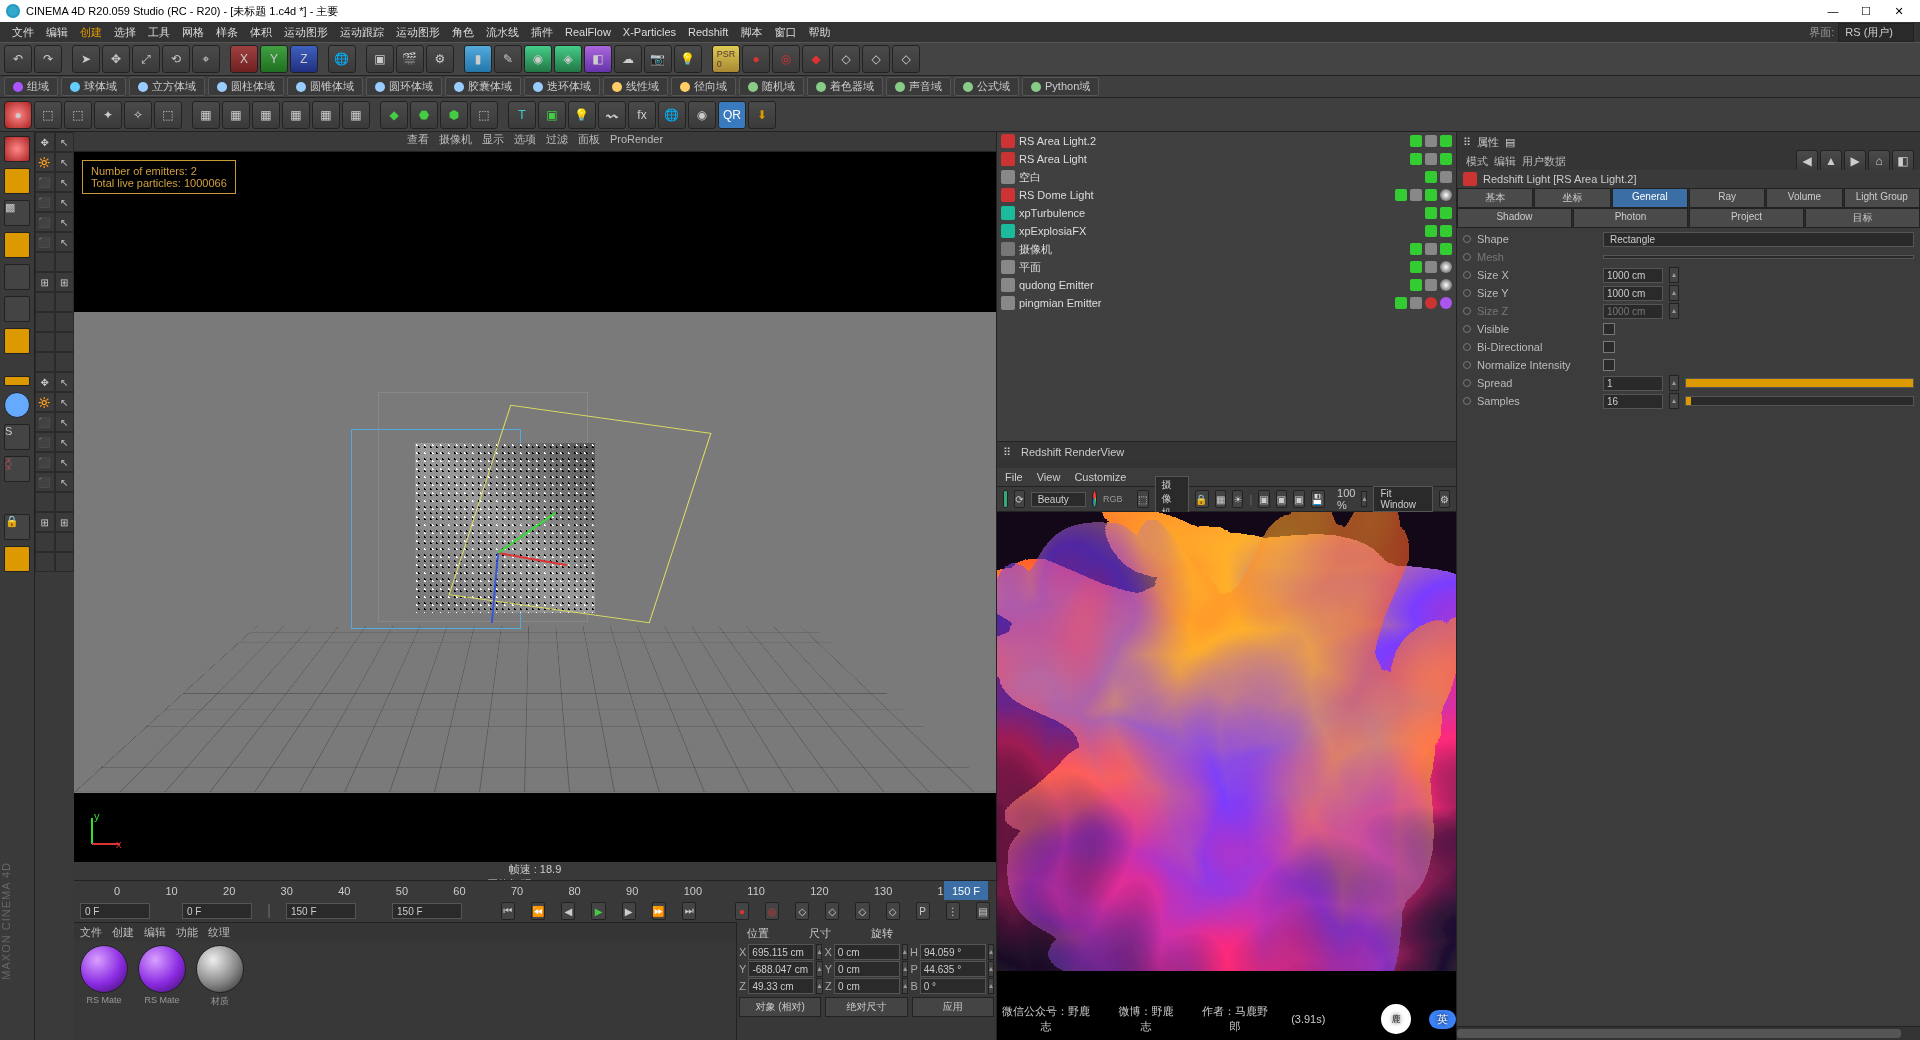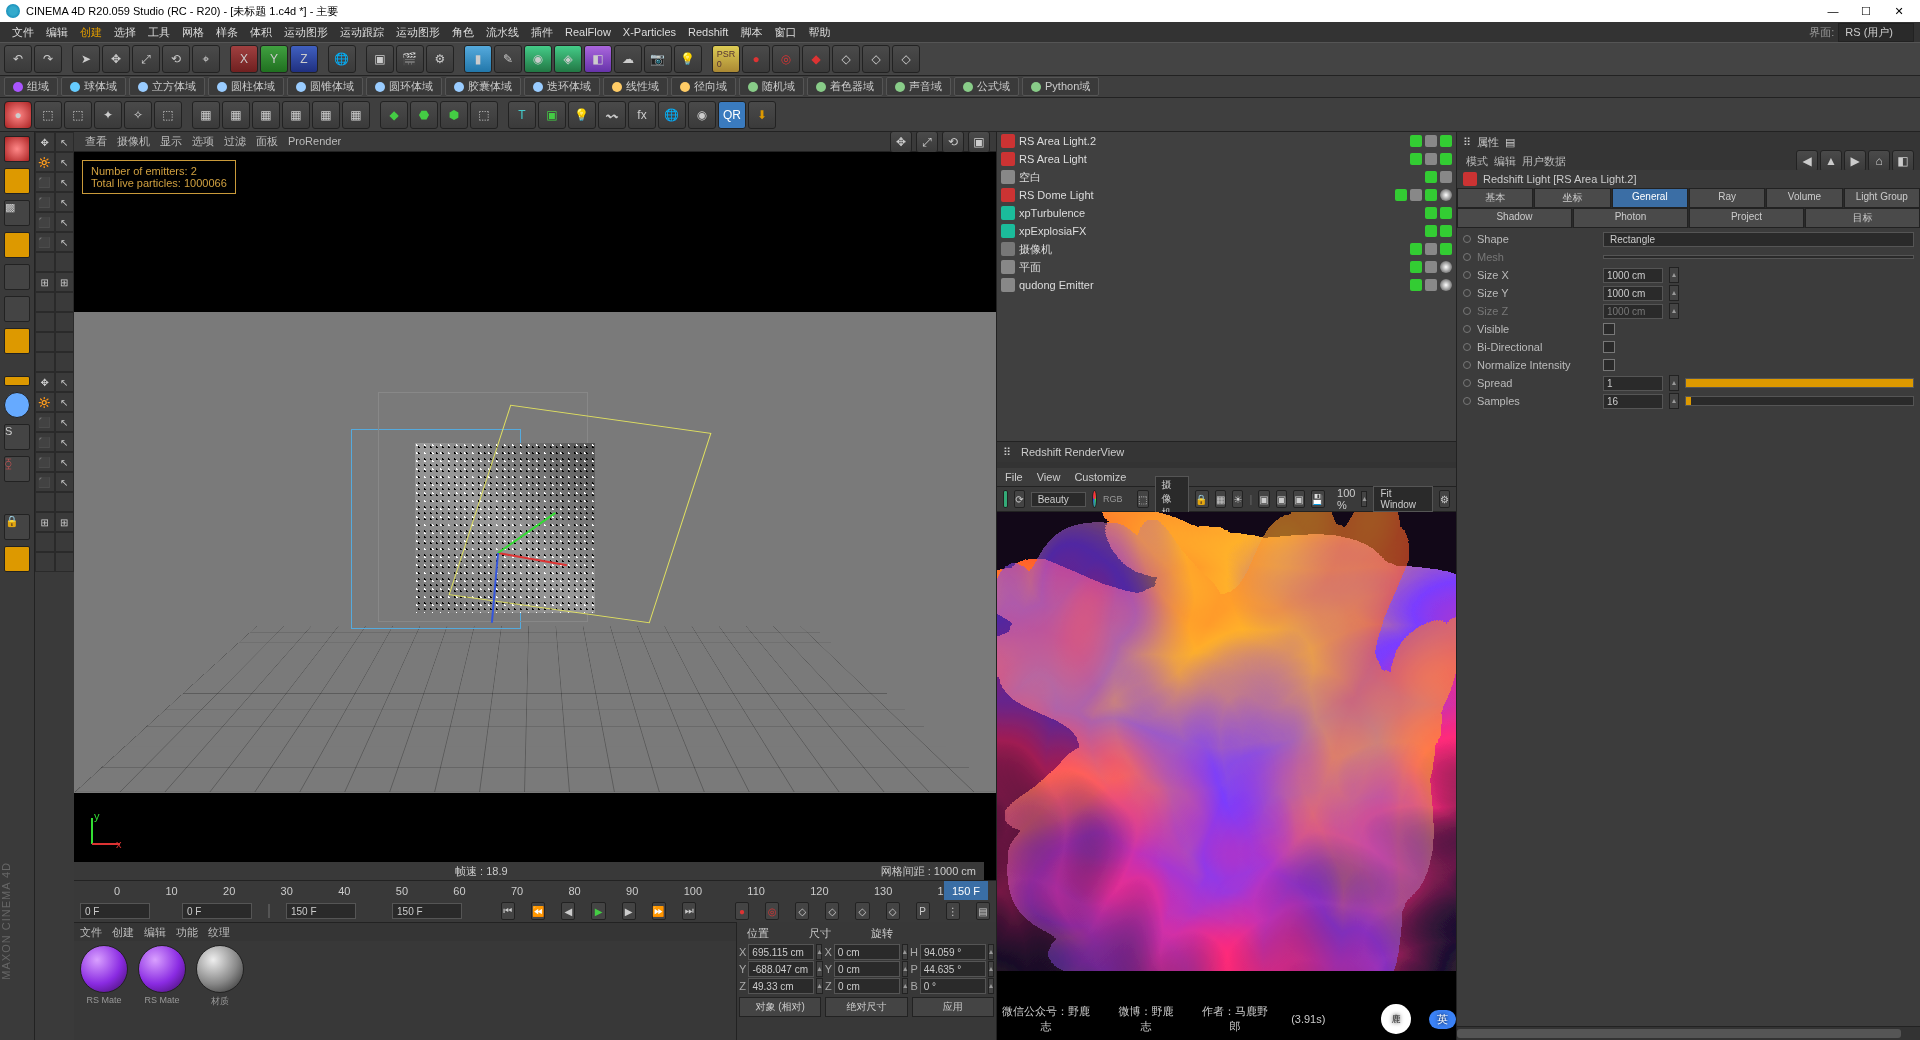--- a/index.html
+++ b/index.html
@@ -23,35 +23,35 @@
 .tpill { padding:1px 8px; background:#3a3a3a; border:1px solid #555; border-radius:2px; font-size:10px; display:flex; align-items:center; gap:4px;}
 .tpill .dot{width:10px;height:10px;border-radius:50%;}
 .toolbar3 { background:#3f3f3f; height:34px; border-bottom:1px solid #222; display:flex; align-items:center; padding:0 4px; gap:2px; }
 .main { flex:1; display:flex; min-height:0; }
 .leftcol { width:34px; background:#3a3a3a; display:flex; flex-direction:column; align-items:center; padding-top:4px; gap:6px;}
 .palbtn{width:26px;height:26px;background:#444;border:1px solid #222;border-radius:2px;}
 .leftcol2{width:40px;background:#3a3a3a;border-left:1px solid #222;display:flex;flex-direction:column;}
 .leftcol2 .row{display:flex;}
 .leftcol2 .cell{width:20px;height:20px;border:1px solid #2a2a2a;display:flex;align-items:center;justify-content:center;font-size:10px;}
 .centercol{flex:1;display:flex;flex-direction:column;min-width:0;}
-.vpheader{height:20px;background:#3a3a3a;border-bottom:1px solid #222;display:flex;align-items:center;padding:0 6px;gap:12px;justify-content:space-between;}
+.vpheader{height:20px;background:#3a3a3a;border-bottom:1px solid #222;display:flex;align-items:center;padding:0 6px;gap:12px;justify-content:space-between;flex-direction:column;}
 .vpheader .menus span{color:#bbb;padding:0 5px;}
 .viewport{flex:1;background:#000;position:relative;overflow:hidden;}
 .grid3d{position:absolute;inset:0;background:
  linear-gradient(#000,#000 22%,#7a7a7a 22%,#7a7a7a 88%,#000 88%);
 }
 .gridlines{position:absolute;left:0;right:0;top:22%;bottom:12%;
  background:
   repeating-linear-gradient(90deg,rgba(0,0,0,.25) 0 1px,transparent 1px 45px),
   repeating-linear-gradient(0deg,rgba(0,0,0,.25) 0 1px,transparent 1px 45px);
  transform:perspective(600px) rotateX(55deg);transform-origin:50% 100%;}
 .overlaybox{position:absolute;left:8px;top:8px;border:1px solid #c99a3a;padding:4px 8px;background:rgba(0,0,0,.2);}
 .overlaybox div{color:#d0a040;font-size:11px;}
 .gizmo{position:absolute;left:12px;bottom:30px;width:40px;height:40px;}
-.statusbar{position:absolute;left:0;right:12px;bottom:0;height:18px;background:rgba(60,60,60,.95);display:flex;justify-content:space-between;padding:0 8px;align-items:center;color:#aaa;}
+.statusbar{position:absolute;left:0;right:0;bottom:0;height:18px;background:rgba(60,60,60,.95);display:flex;justify-content:space-between;padding:0 8px;align-items:center;color:#aaa;flex-direction:column;}
 .wire{position:absolute;border:1px solid;}
 .cube1{left:44%;top:36%;width:200px;height:200px;border-color:#e0e060;transform:rotate(18deg) skewY(-10deg);}
 .cube2{left:33%;top:33%;width:210px;height:230px;border-color:#888;}
 .cube3{left:30%;top:38%;width:170px;height:200px;border-color:#5ad;}
 .noise{position:absolute;left:37%;top:40%;width:180px;height:170px;background:
  radial-gradient(circle at 20% 30%,#fff 1px,transparent 1px) 0 0/8px 8px,
  radial-gradient(circle at 60% 70%,#000 1px,transparent 1px) 0 0/6px 6px,
  linear-gradient(45deg,#777,#999,#555);filter:url(#noisef);}
 .axesG{position:absolute;left:46%;top:55%;}
 .ax{position:absolute;width:70px;height:2px;transform-origin:left center;}
@@ -630,20 +630,30 @@
           </div>
           <div class="objrow">
             <div class="ico emit"></div>
             <span class="objname">qudong Emitter</span>
             <div class="objtags">
               <div class="tag t-g"></div>
               <div class="tag t-gr"></div>
               <div class="tag t-disc"></div>
             </div>
           </div>
+          <div class="objrow">
+            <div class="ico emit"></div>
+            <span class="objname">pingmian Emitter</span>
+            <div class="objtags">
+              <div class="tag t-g"></div>
+              <div class="tag t-gr"></div>
+              <div class="tag t-red"></div>
+              <div class="tag t-pur"></div>
+            </div>
+          </div>
         </div>
     </div>
 
     <div class="renderview">
       <div class="rvhdr">
         <span>⠿</span>
         <span>Redshift RenderView</span>
       </div>
       <div style="height:6px;background:#333;"></div>
       <div class="rvmenus" id="rvmenus">

